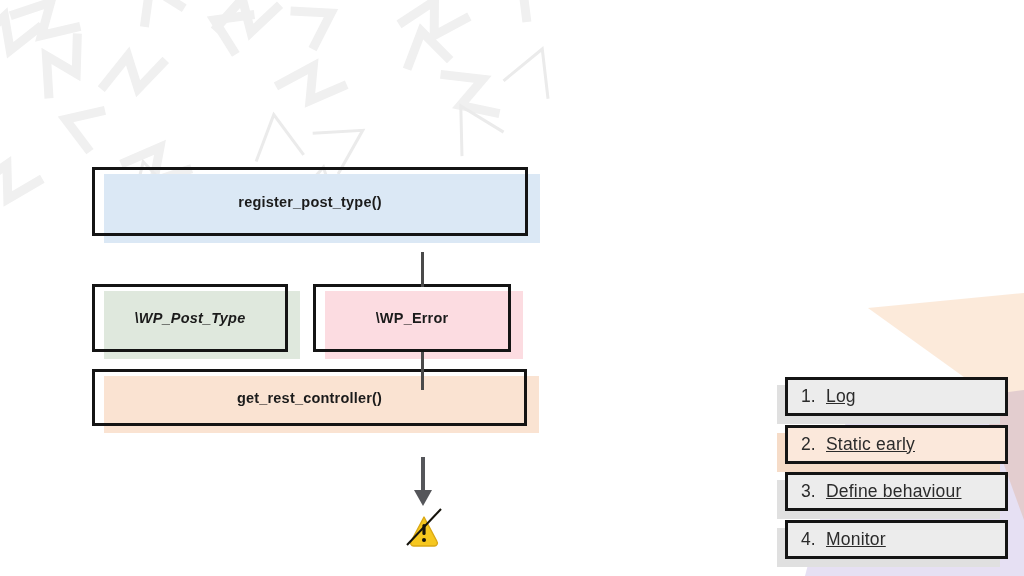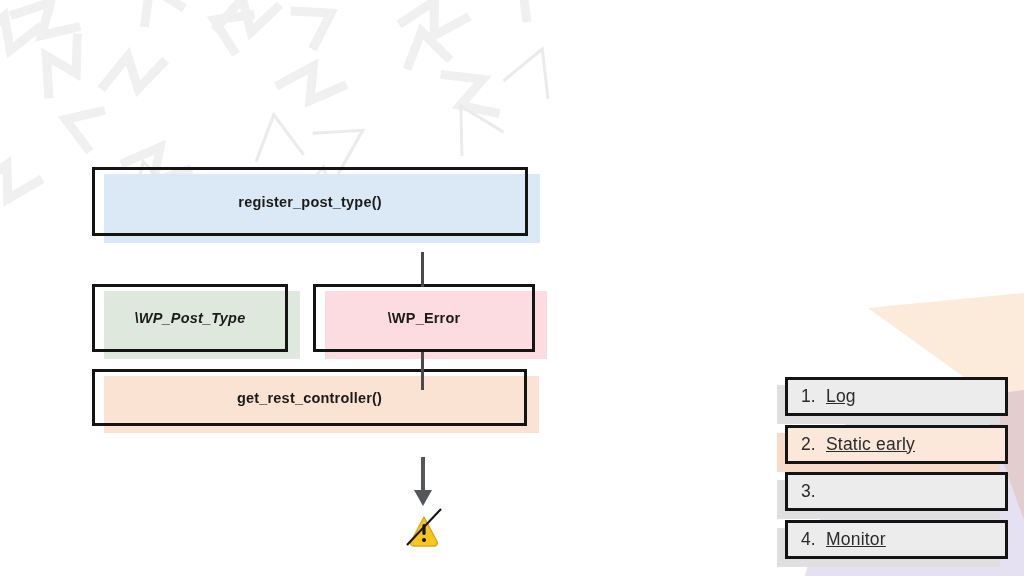--- a/index.html
+++ b/index.html
@@ -96,21 +96,21 @@
     </div>
   </div>
 
   <div class="node n-green" style="left:92px;top:284px;width:196px;height:68px;font-style:italic;">
     <div class="shadow"></div>
     <div class="face">
       <span>\WP_Post_Type</span>
     </div>
   </div>
 
-  <div class="node n-pink" style="left:313px;top:284px;width:198px;height:68px;padding-left:24px;">
+  <div class="node n-pink" style="left:313px;top:284px;width:198px;height:68px;">
     <div class="shadow"></div>
     <div class="face">
       <span>\WP_Error</span>
     </div>
   </div>
 
   <div class="node n-peach" style="left:92px;top:369px;width:435px;height:57px;">
     <div class="shadow"></div>
     <div class="face">
       <span>get_rest_controller()</span>
@@ -141,20 +141,21 @@
       <div class="shadow"></div>
       <div class="face">
         <span class="num">2.</span>
         <span class="lbl">Static early</span>
       </div>
     </div>
     <div class="list-item li-gray" style="left:785px;top:472px;">
       <div class="shadow"></div>
       <div class="face">
         <span class="num">3.</span>
+        <span class="lbl">Define behaviour</span>
       </div>
     </div>
     <div class="list-item li-gray" style="left:785px;top:519.5px;">
       <div class="shadow"></div>
       <div class="face">
         <span class="num">4.</span>
         <span class="lbl">Monitor</span>
       </div>
     </div>
   </div>

